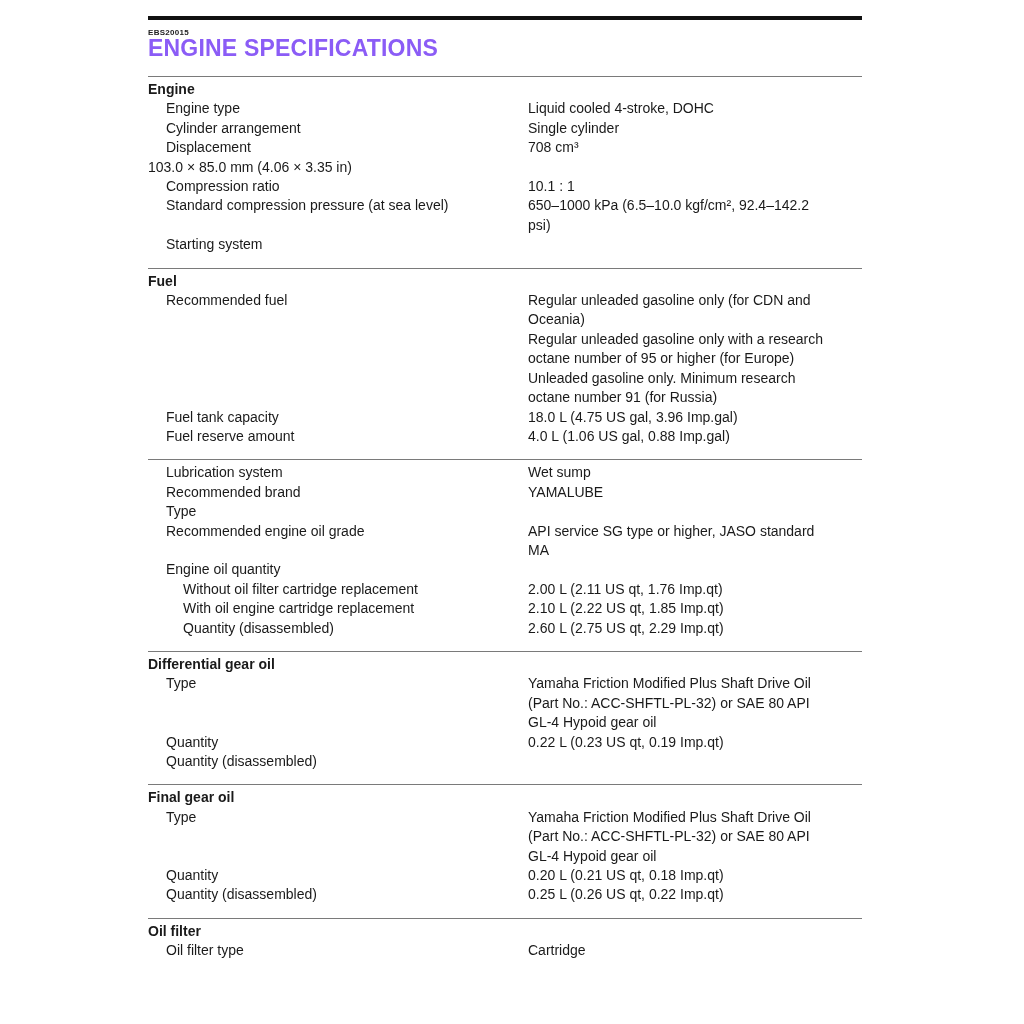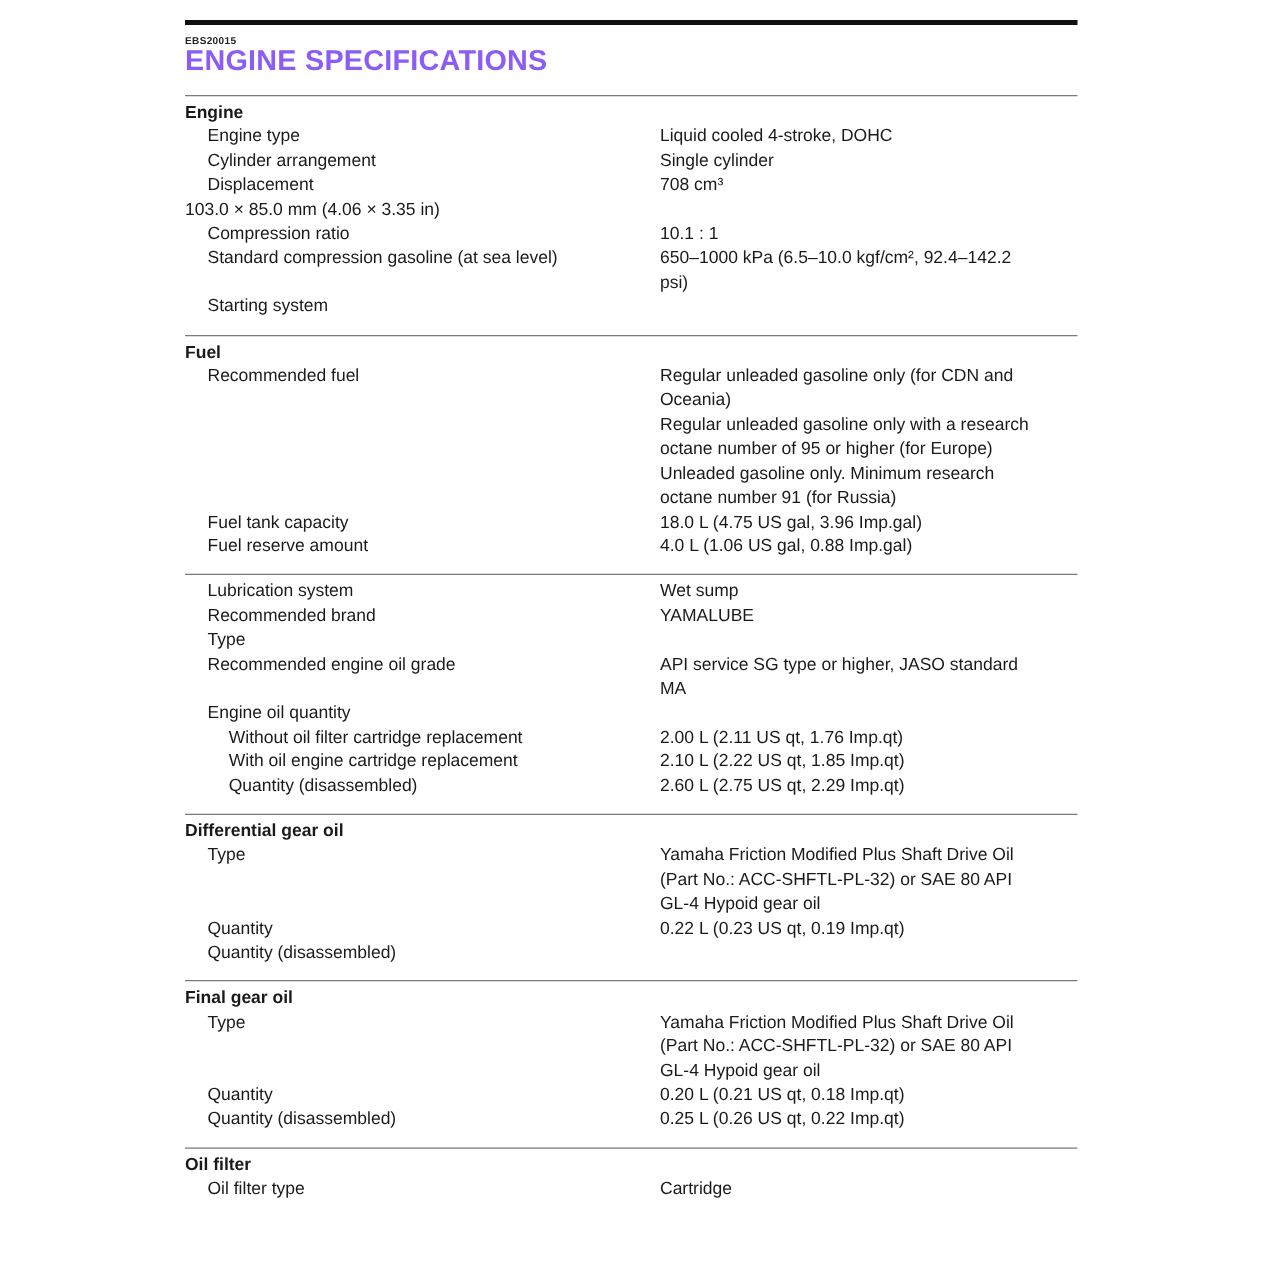--- a/index.html
+++ b/index.html
@@ -102,21 +102,21 @@
   <div class="row">
     <div class="value">103.0 × 85.0 mm (4.06 × 3.35 in)</div>
   </div>
 
   <div class="row">
     <div class="label">Compression ratio</div>
     <div class="value">10.1 : 1</div>
   </div>
 
   <div class="row">
-    <div class="label">Standard compression gasoline (at sea level)</div>
+    <div class="label">Standard compression pressure (at sea level)</div>
     <div class="value">650–1000 kPa (6.5–10.0 kgf/cm², 92.4–142.2
 psi)</div>
   </div>
 
   <div class="row">
     <div class="label">Starting system</div>
   </div>
 </div>
   </section>
 

